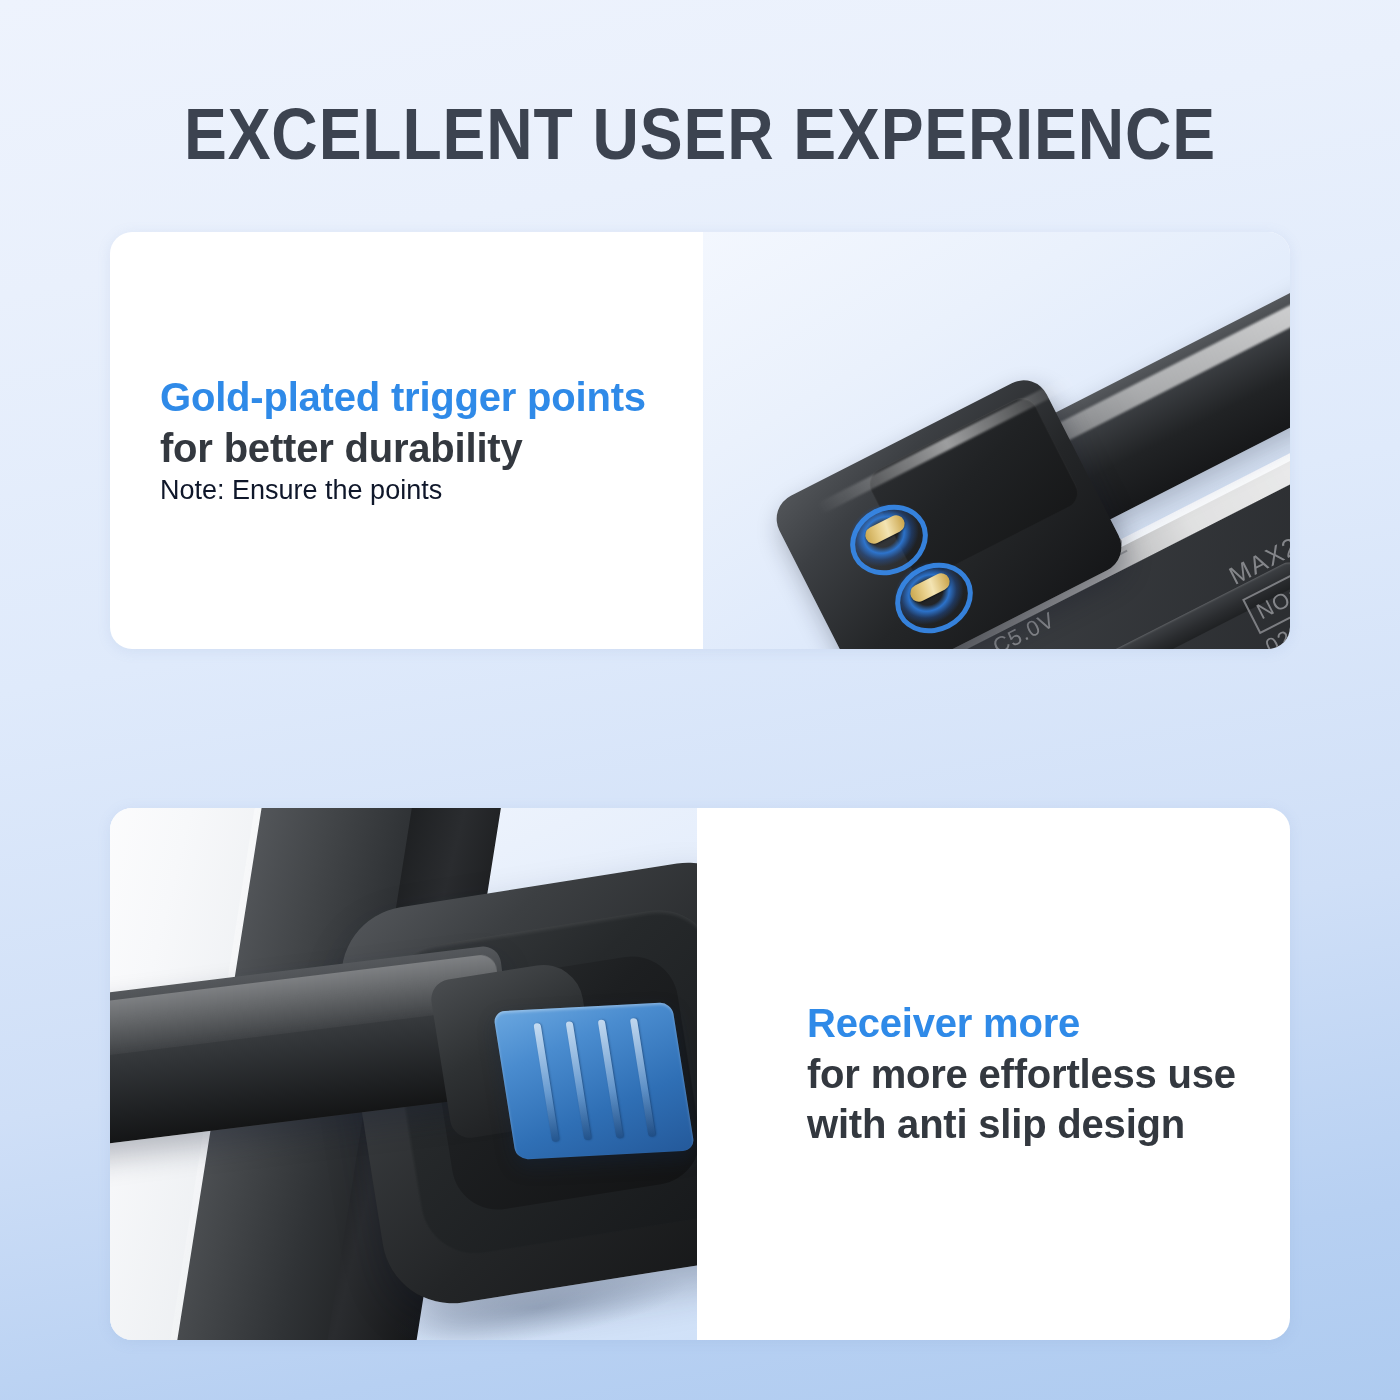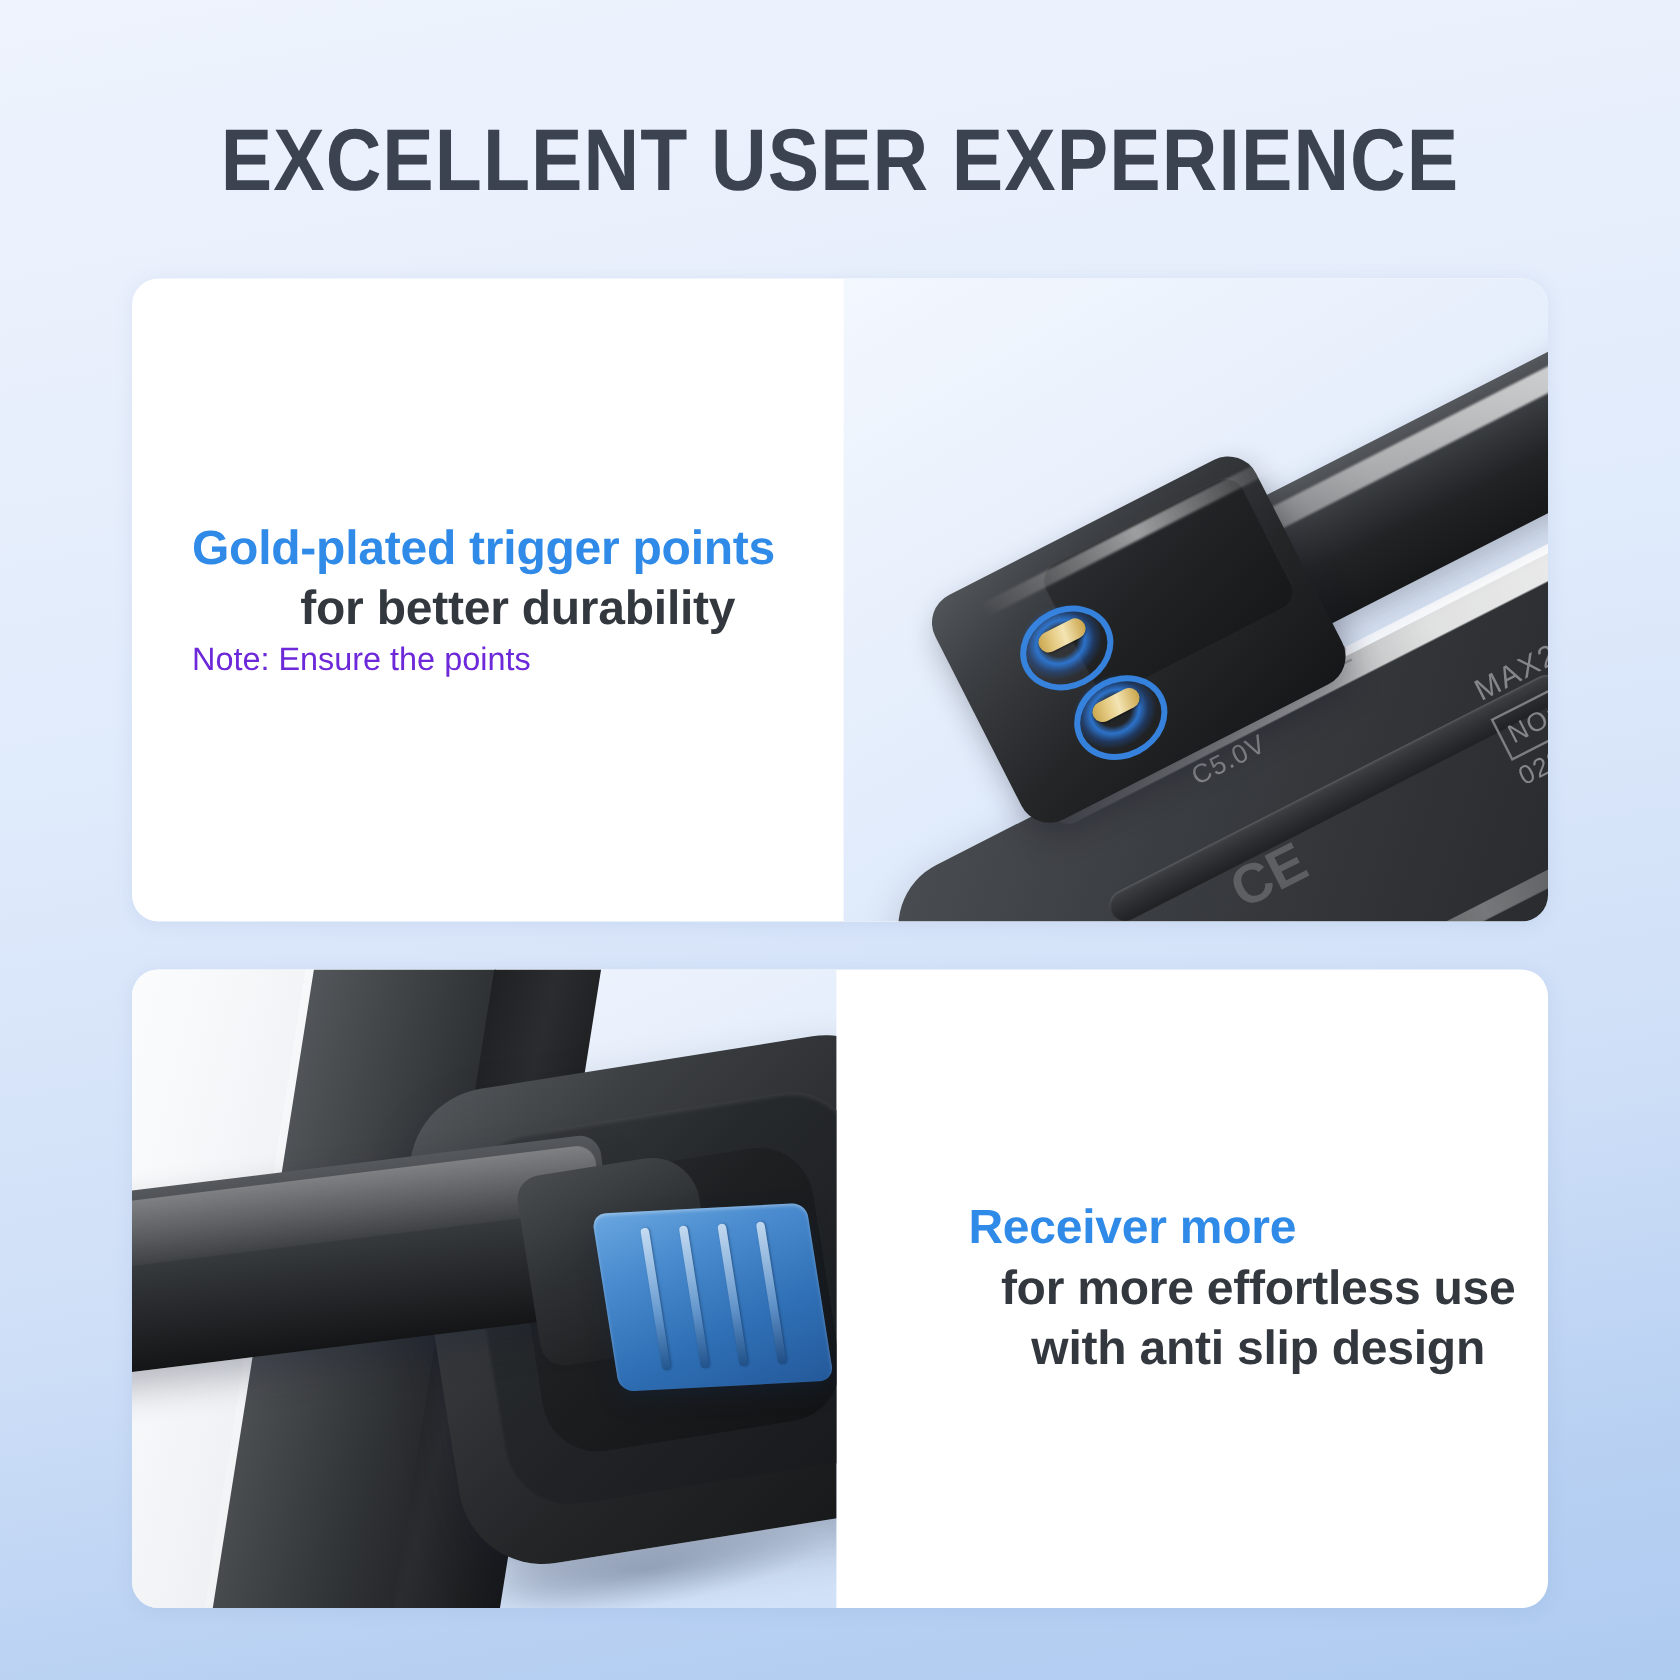--- a/index.html
+++ b/index.html
@@ -27,21 +27,21 @@
 
   
   .card{
     position:absolute;
     background:#ffffff;
     border-radius:22px;
     overflow:hidden;
     box-shadow:0 2px 14px rgba(110,140,190,.13);
     display:flex;
   }
-  #card-top{left:110px;top:232px;width:1180px;height:536px;}
+  #card-top{left:110px;top:232px;width:1180px;height:417px;}
   #card-bottom{left:110px;top:808px;width:1180px;height:532px;}
 
   .card-text{
     box-sizing:border-box;
     display:flex;flex-direction:column;justify-content:center;
     flex:0 0 auto;
   }
   #card-top .card-text{width:593px;padding:0 0 0 50px;}
   #card-bottom .card-text{width:593px;padding:0 0 0 110px;}
 
@@ -51,24 +51,23 @@
     font-weight:bold;
     line-height:1.26;
     letter-spacing:-0.2px;
   }
   .headline-dark{
     color:#33383f;
     font-size:40px;
     font-weight:bold;
     line-height:1.26;
     letter-spacing:-0.2px;
-    text-align:center;
   }
   .note{
-    color:#6d28d9;
+    color:#0f172a;
     font-size:27px;
     line-height:1.33;
     font-weight:normal;
   }
 
   
   .img-panel{
     position:relative;
     flex:1 1 auto;
     overflow:hidden;

